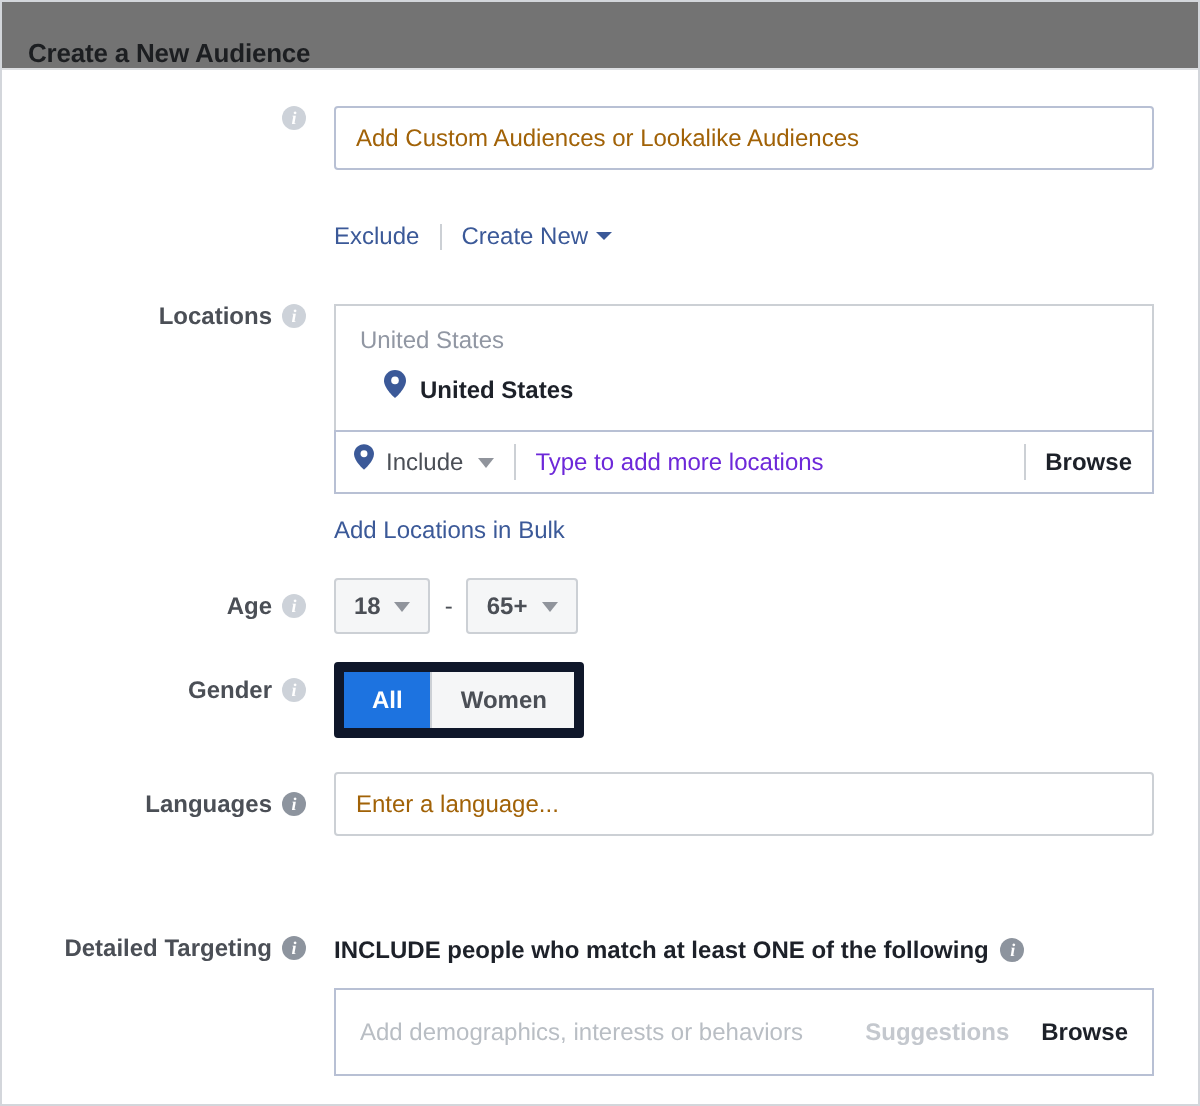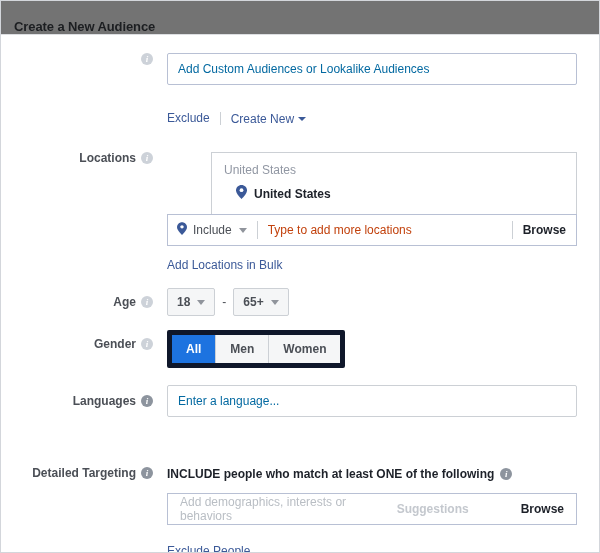--- a/index.html
+++ b/index.html
@@ -92,21 +92,21 @@
     border: 1px solid #ccd0d5;
     background: #ffffff;
     border-radius: 2px;
     display: flex;
     align-items: center;
     padding: 0 10px;
     font-size: 12px;
     color: #bec3c9;
   }
   .text-input.blueborder { border-color: #b8c0d4; }
-  .placeholder { color: #0369a1; font-size: 12px; }
+  .placeholder { color: #a16207; font-size: 12px; }
 
   
   .link {
     color: #3b5998;
     font-size: 12px;
     cursor: pointer;
   }
   .sub-links {
     margin-top: 24px;
     display: flex;
@@ -154,21 +154,20 @@
   }
 
   
   .loc-wrap { margin-top: 8px; width: 410px; }
   .loc-list {
     box-sizing: border-box;
     border: 1px solid #ccd0d5;
     border-bottom: none;
     background: #fff;
     padding: 10px 2px 11px 12px;
-    margin-left: 44px;
   }
   .loc-group-name {
     font-size: 12px;
     color: #9197a3;
     margin-bottom: 8px;
   }
   .loc-item {
     display: flex;
     align-items: center;
     padding-left: 12px;
@@ -199,21 +198,21 @@
     color: #4b4f56;
     margin-left: 6px;
   }
   .vdiv {
     width: 1px;
     height: 18px;
     background: #ccd0d5;
     margin: 0 10px;
     flex: 0 0 auto;
   }
-  .loc-typebox { flex: 1; font-size: 12px; color: #c2410c; }
+  .loc-typebox { flex: 1; font-size: 12px; color: #6d28d9; }
   .browse-btn {
     font-size: 12px;
     font-weight: bold;
     color: #1d2129;
     cursor: pointer;
     white-space: nowrap;
   }
 
   
   .pin { flex: 0 0 auto; display: inline-block; }
@@ -252,28 +251,27 @@
     align-items: center;
     font-size: 12px;
     font-weight: bold;
     color: #1d2129;
     margin-top: 2px;
   }
   .dt-heading .info-icon { margin-left: 6px; }
   .dt-input {
     box-sizing: border-box;
     margin-top: 12px;
-    height: 32px;
+    height: 44px;
     width: 410px;
     border: 1px solid #b8c0d4;
     background: #fff;
     display: flex;
     align-items: center;
     padding: 0 12px;
-    gap: 36px;
   }
   .dt-input .ph { flex: 1; font-size: 12px; color: #b9bec4; }
   .dt-input .sugg {
     font-size: 12px;
     font-weight: bold;
     color: #c4c8ce;
     margin-right: 16px;
     cursor: pointer;
     white-space: nowrap;
   }
@@ -373,21 +371,20 @@
     </div>
 
     <div class="row" style="margin-top:14px;">
       <div class="row-label" style="height:28px;">
         <span class="lbl-text">Gender</span>
         <span class="info-icon">i</span>
       </div>
       <div class="row-field">
         <div class="gender-group">
           <span class="gender-btn active">All</span>
-          <span class="gender-btn">Men</span>
           <span class="gender-btn">Women</span>
         </div>
       </div>
     </div>
 
     <div class="row" style="margin-top:17px;">
       <div class="row-label" style="height:32px;">
         <span class="lbl-text">Languages</span>
         <span class="info-icon dark">i</span>
       </div>

